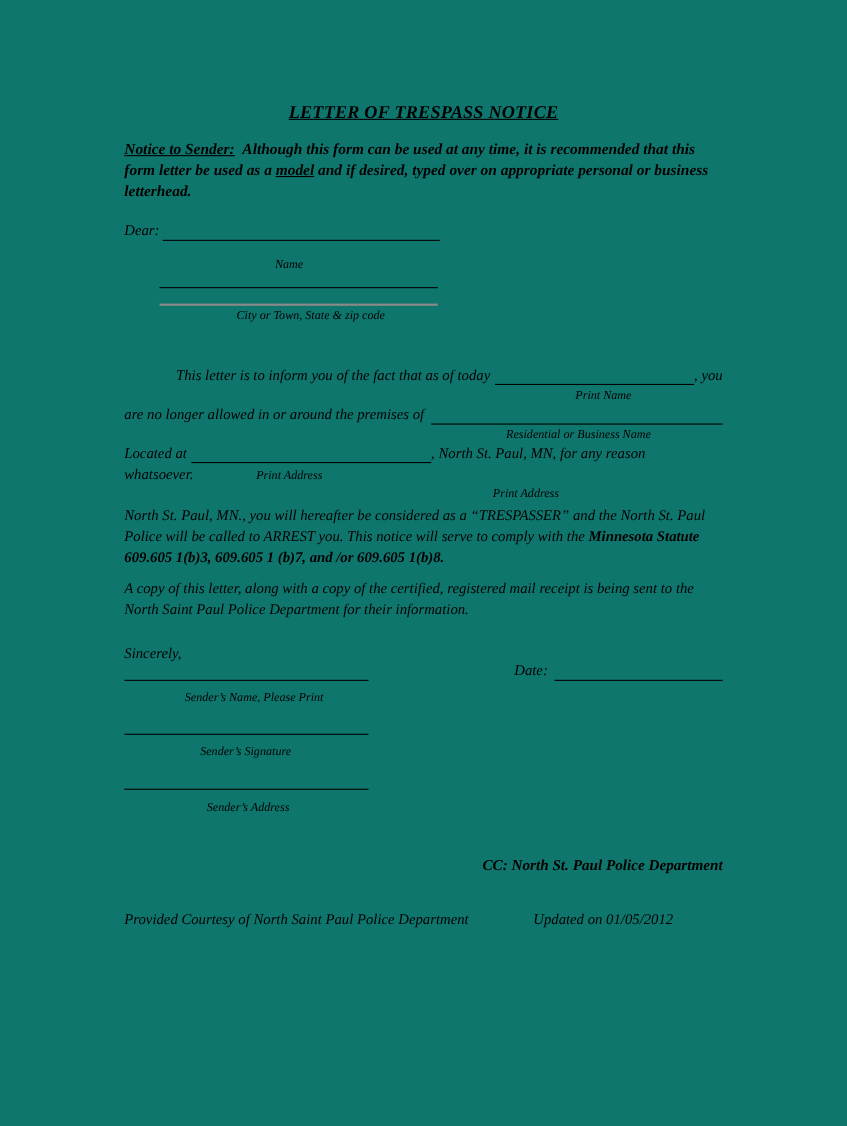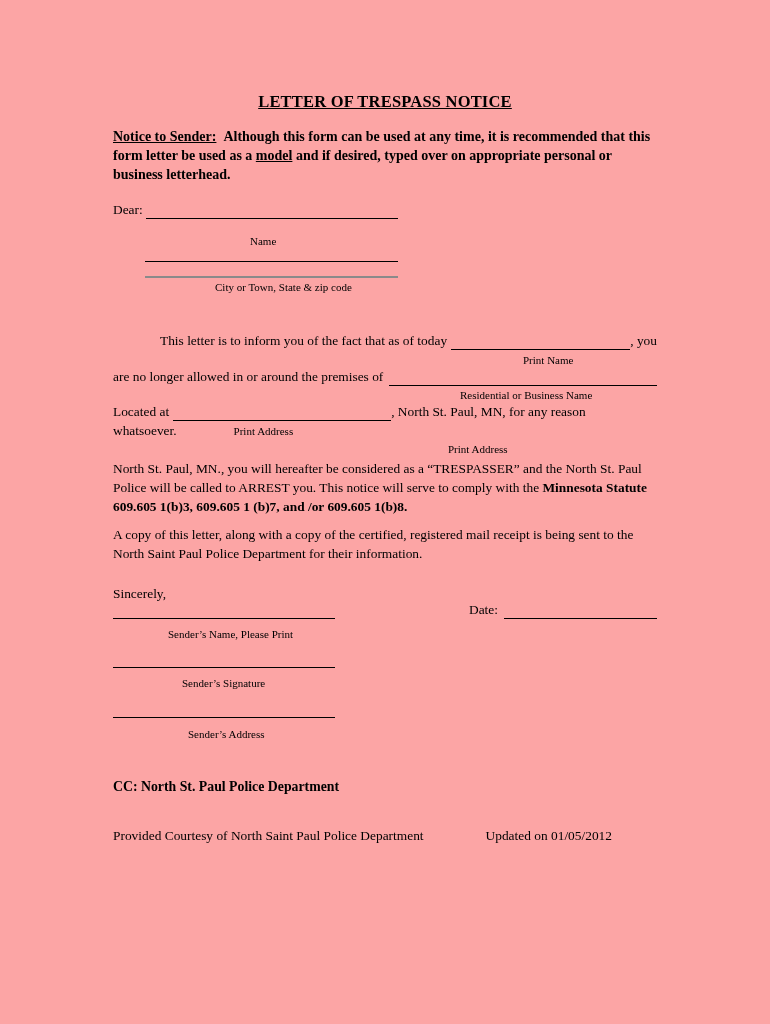--- a/index.html
+++ b/index.html
@@ -1,26 +1,27 @@
 <!DOCTYPE html>
 <html><head>
 <meta charset="utf-8">
 <style>
   html,body { margin:0; padding:0; background:#fff; }
   .page {
     position:relative;
     width:770px; height:1024px;
-    background:#fca5a5;
+    background:#0f766e;
     box-sizing:border-box;
     padding:92px 113px 0 113px;
     font-family:"Liberation Serif","DejaVu Serif",serif;
     color:#000;
     font-size:13.4px;
     line-height:19px;
     overflow:hidden;
+    font-style:italic;
   }
   .title {
     text-align:center;
     font-size:16.5px;
     font-weight:bold;
     text-decoration:underline;
     line-height:20px;
     letter-spacing:0.2px;
   }
   .notice {
@@ -107,20 +108,20 @@
       </span>
   </div>
   <div class="cap" style="margin-left:55px; margin-top:9px;">Sender’s Name, Please Print</div>
 
   <div class="sigline" style="margin-top:26px;"></div>
   <div class="cap" style="margin-left:69px; margin-top:9px;">Sender’s Signature</div>
 
   <div class="sigline" style="margin-top:27px;"></div>
   <div class="cap" style="margin-left:75px; margin-top:10px;">Sender’s Address</div>
 
-  <div class="cc" style="margin-top:36px;">CC: North St. Paul Police Department</div>
+  <div class="cc" style="margin-top:36px;text-align:right;">CC: North St. Paul Police Department</div>
 
   <div class="footer" style="margin-top:30px;">
     <span>Provided Courtesy of North Saint Paul Police Department</span>
     <span class="right">Updated on 01/05/2012</span>
   </div>
 
 </div>
 
 </body></html>

